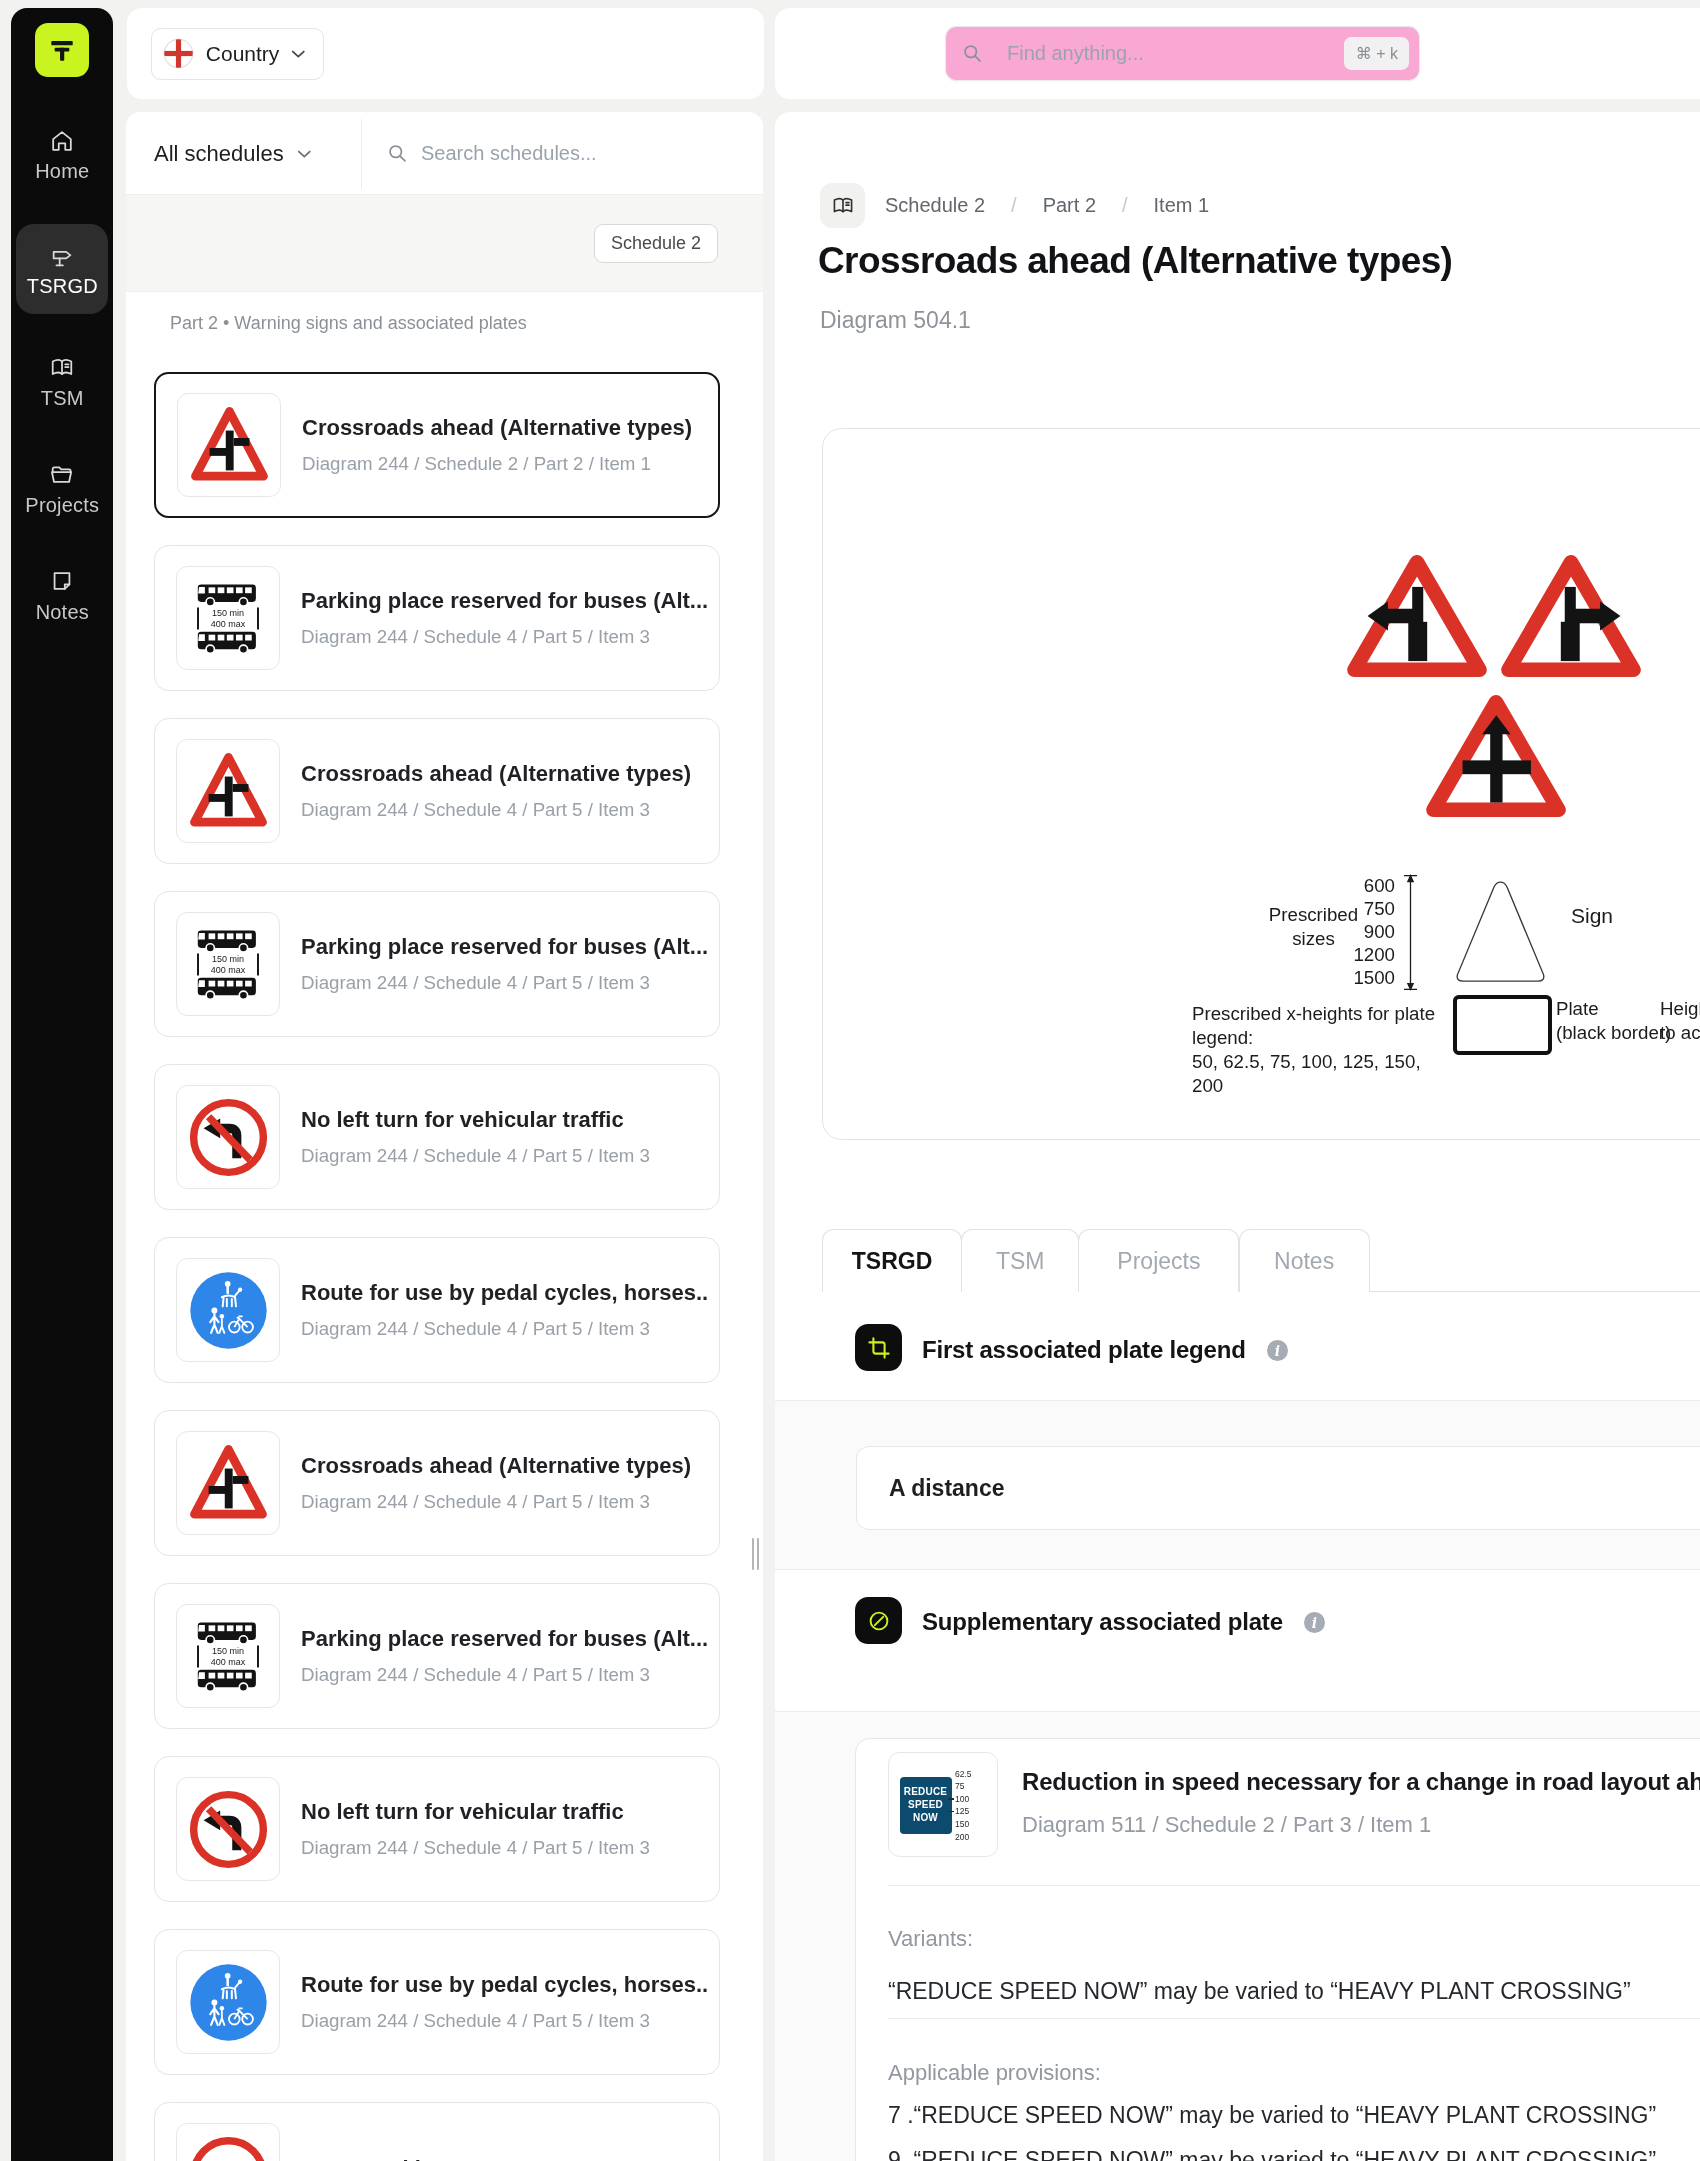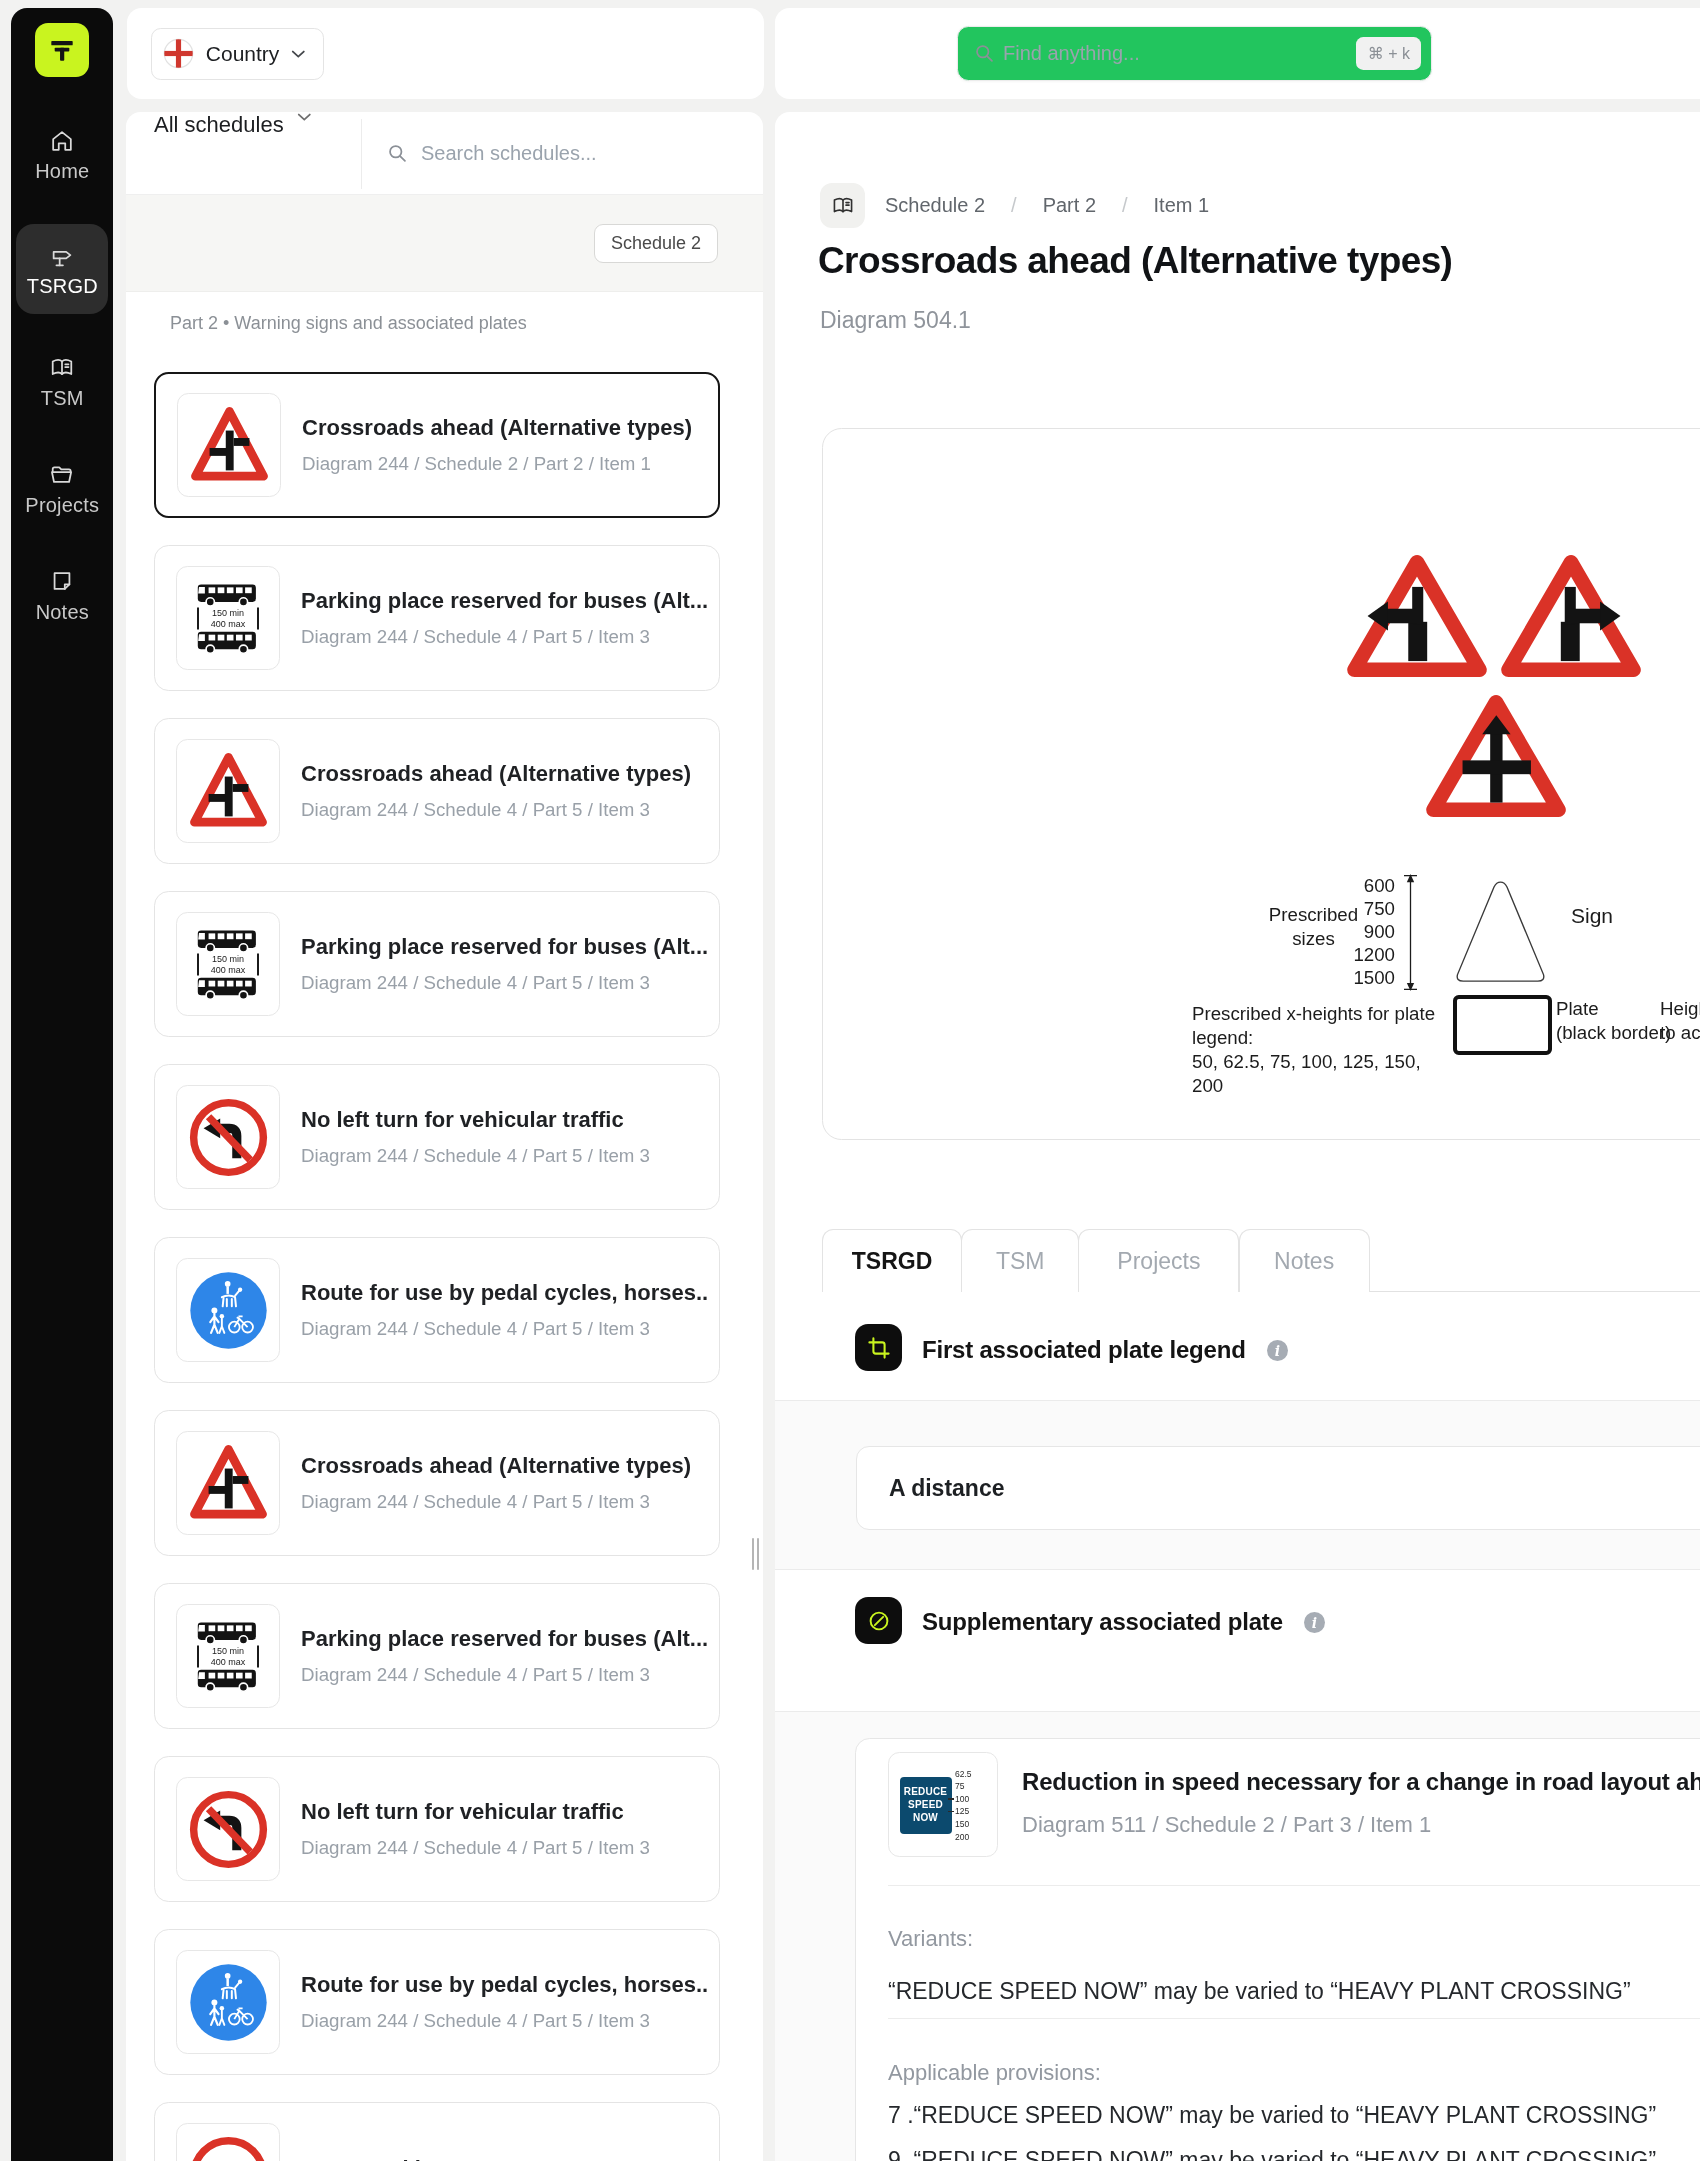--- a/index.html
+++ b/index.html
@@ -35,43 +35,43 @@
   .top-cell { position:absolute; top:8px; height:91px; background:#ffffff; border-radius:14.6px; }
   #top-left-cell  { left:127px; width:637px; }
   #top-main-cell  { left:775px; width:926px; border-radius:14.6px 0 0 14.6px; }
   #country-btn {
     position:absolute; left:24px; top:19.5px; height:52px; padding:0 18px 0 11.4px;
     border:0.8px solid #e4e4e4; border-radius:9.7px; background:#fff;
     display:flex; align-items:center; gap:11.4px; cursor:pointer;
   }
   #country-btn .lbl { font-size:21px; font-weight:500; color:#1c1e21; }
   #find-box {
-    position:absolute; left:182px; top:18px; width:475px; height:55px;
-    border:0.8px solid #ececec; border-radius:11.4px; background:#22c55e;
+    position:absolute; left:170px; top:18px; width:475px; height:55px;
+    border:0.8px solid #ececec; border-radius:11.4px; background:#f9a8d4;
     box-shadow:0 0.8px 2.4px rgba(0,0,0,0.04);
-    display:flex; align-items:center; gap:8px; padding:0 9.7px 0 16px;
+    display:flex; align-items:center; gap:24px; padding:0 9.7px 0 16px;
   }
   #find-box input {
     border:none; outline:none; background:transparent; flex:1;
     font-size:20px; color:#3a3d41; font-family:inherit;
   }
   #find-box input::placeholder { color:#9aa3ad; }
   .kbd-chip {
     background:#f1f1f1; border-radius:7.3px; padding:7.3px 11.4px;
     font-size:16px; color:#8b9096; white-space:nowrap;
   }
 
   
   #left-panel {
     position:absolute; left:126px; top:112px; width:637px; height:2050px;
     background:#ffffff; border-radius:14.6px 14.6px 0 0; overflow:hidden;
   }
   #lp-header { position:absolute; left:0; top:0; width:637px; height:83px; border-bottom:0.8px solid #efefef; }
   #all-schedules {
-    position:absolute; left:28px; top:0; height:83px; display:flex; align-items:flex-start; gap:13px; cursor:pointer;
+    position:absolute; left:28px; top:0; height:83px; display:flex; align-items:center; gap:13px; cursor:pointer;
   }
   #all-schedules .lbl { font-size:22px; font-weight:500; color:#1c1e21; }
   #lp-vdiv { position:absolute; left:235px; top:6.5px; width:0.8px; height:70px; background:#ececec; }
   #lp-search { position:absolute; left:261px; top:0; height:83px; display:flex; align-items:center; gap:13px; }
   #lp-search input { border:none; outline:none; font-size:20px; color:#3a3d41; width:308px; font-family:inherit; background:transparent; }
   #lp-search input::placeholder { color:#9aa3ad; }
   #lp-heading-band {
     position:absolute; left:0; top:83px; width:637px; height:97px;
     background:#f6f6f4; border-bottom:0.8px solid #eeeeec;
   }

